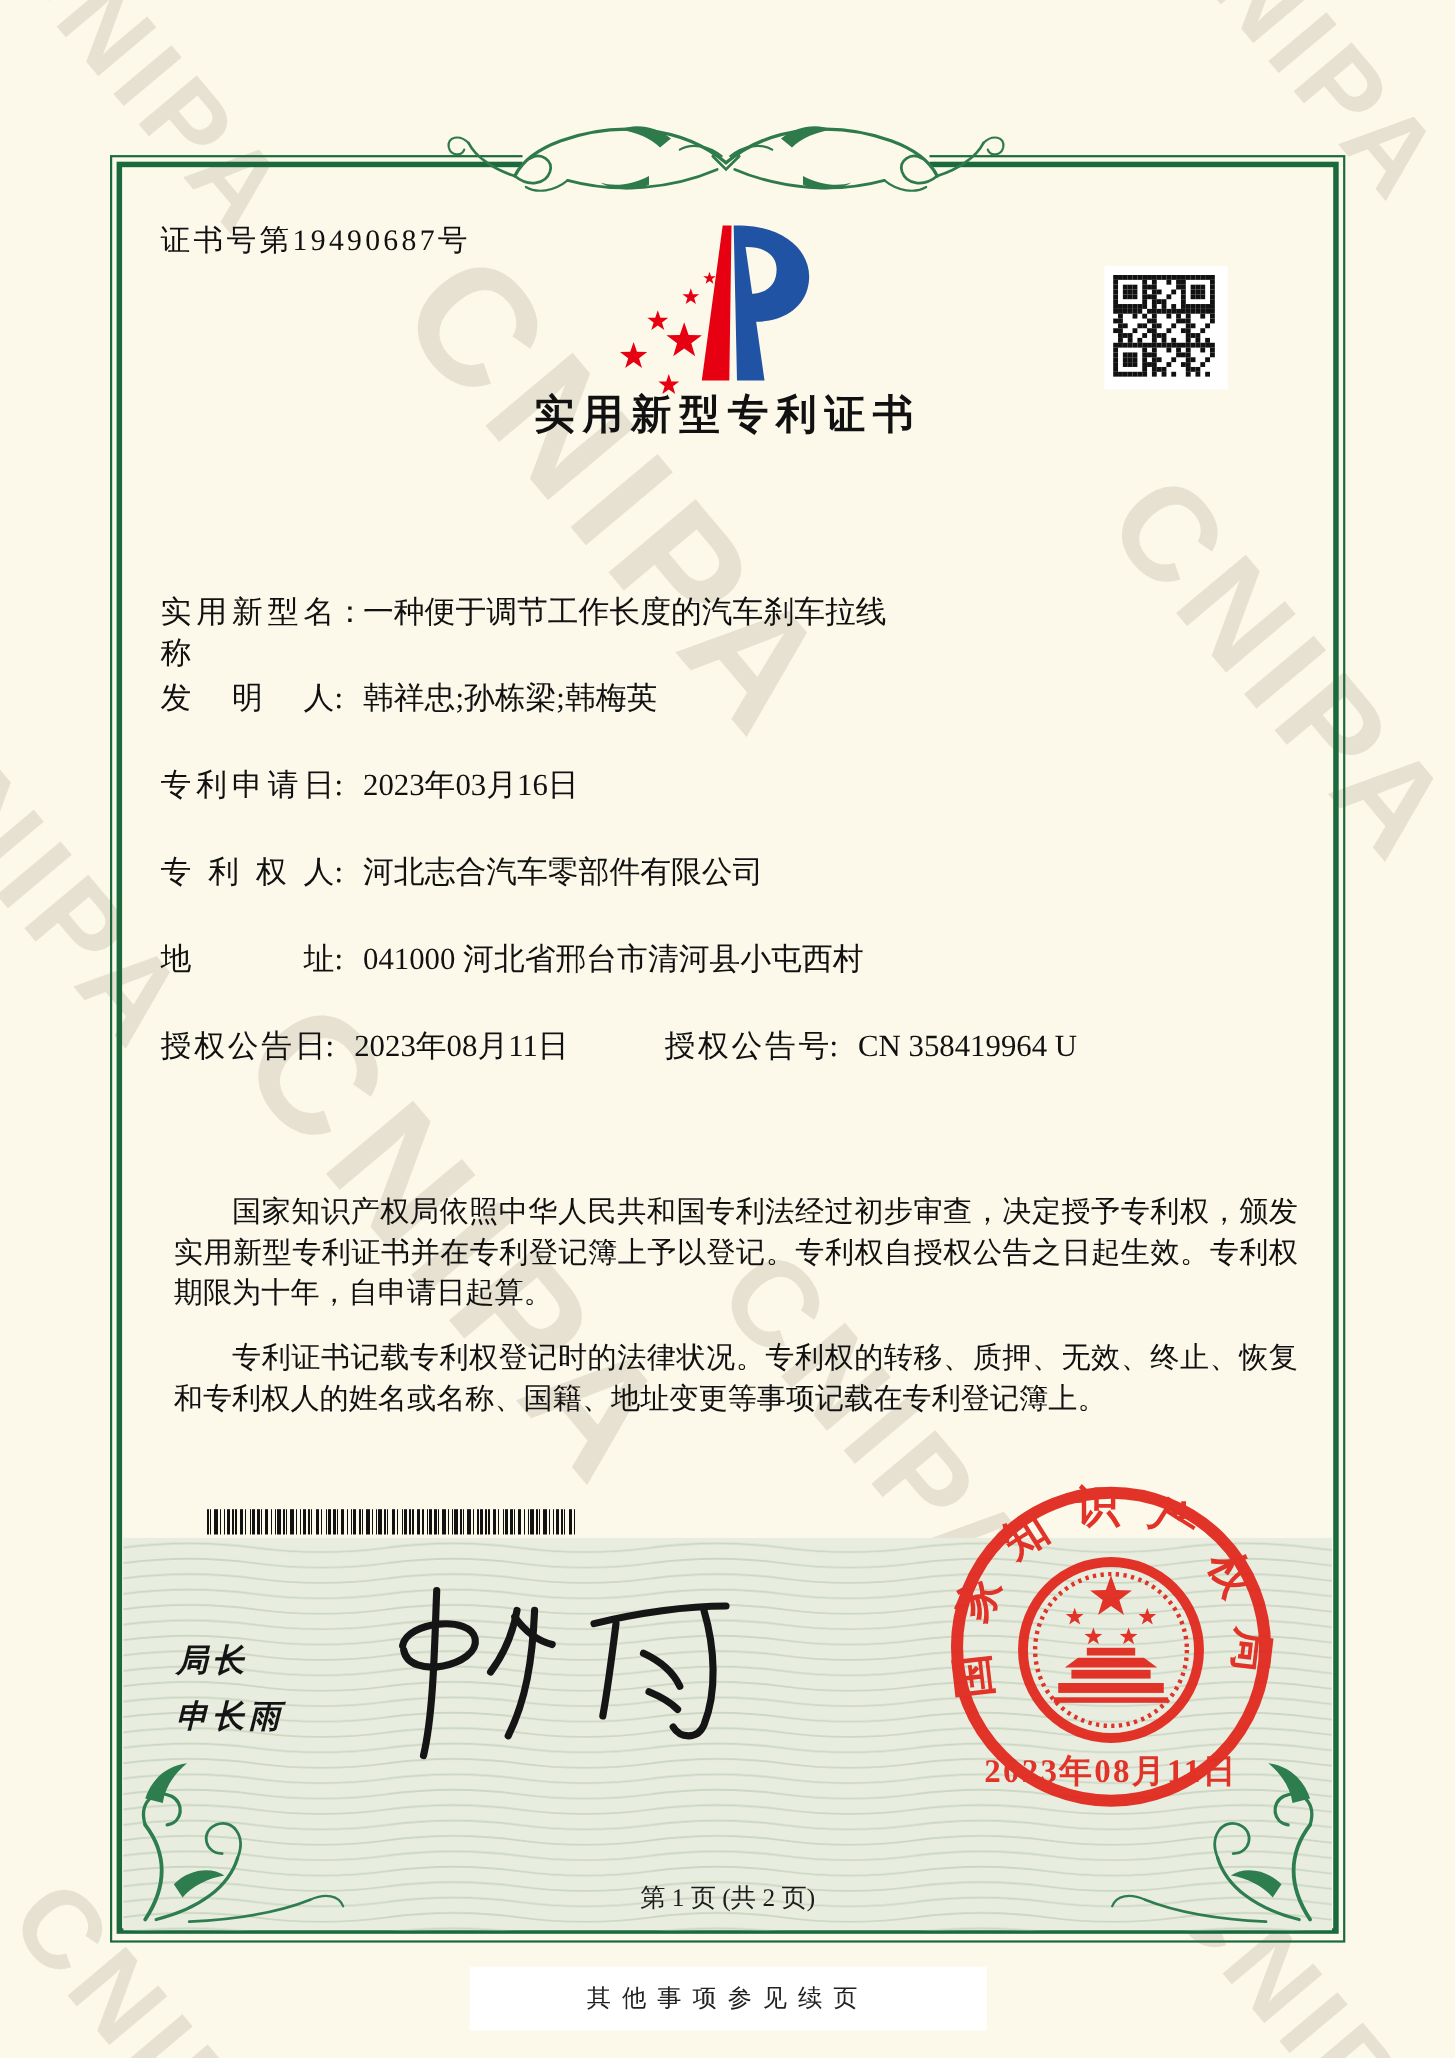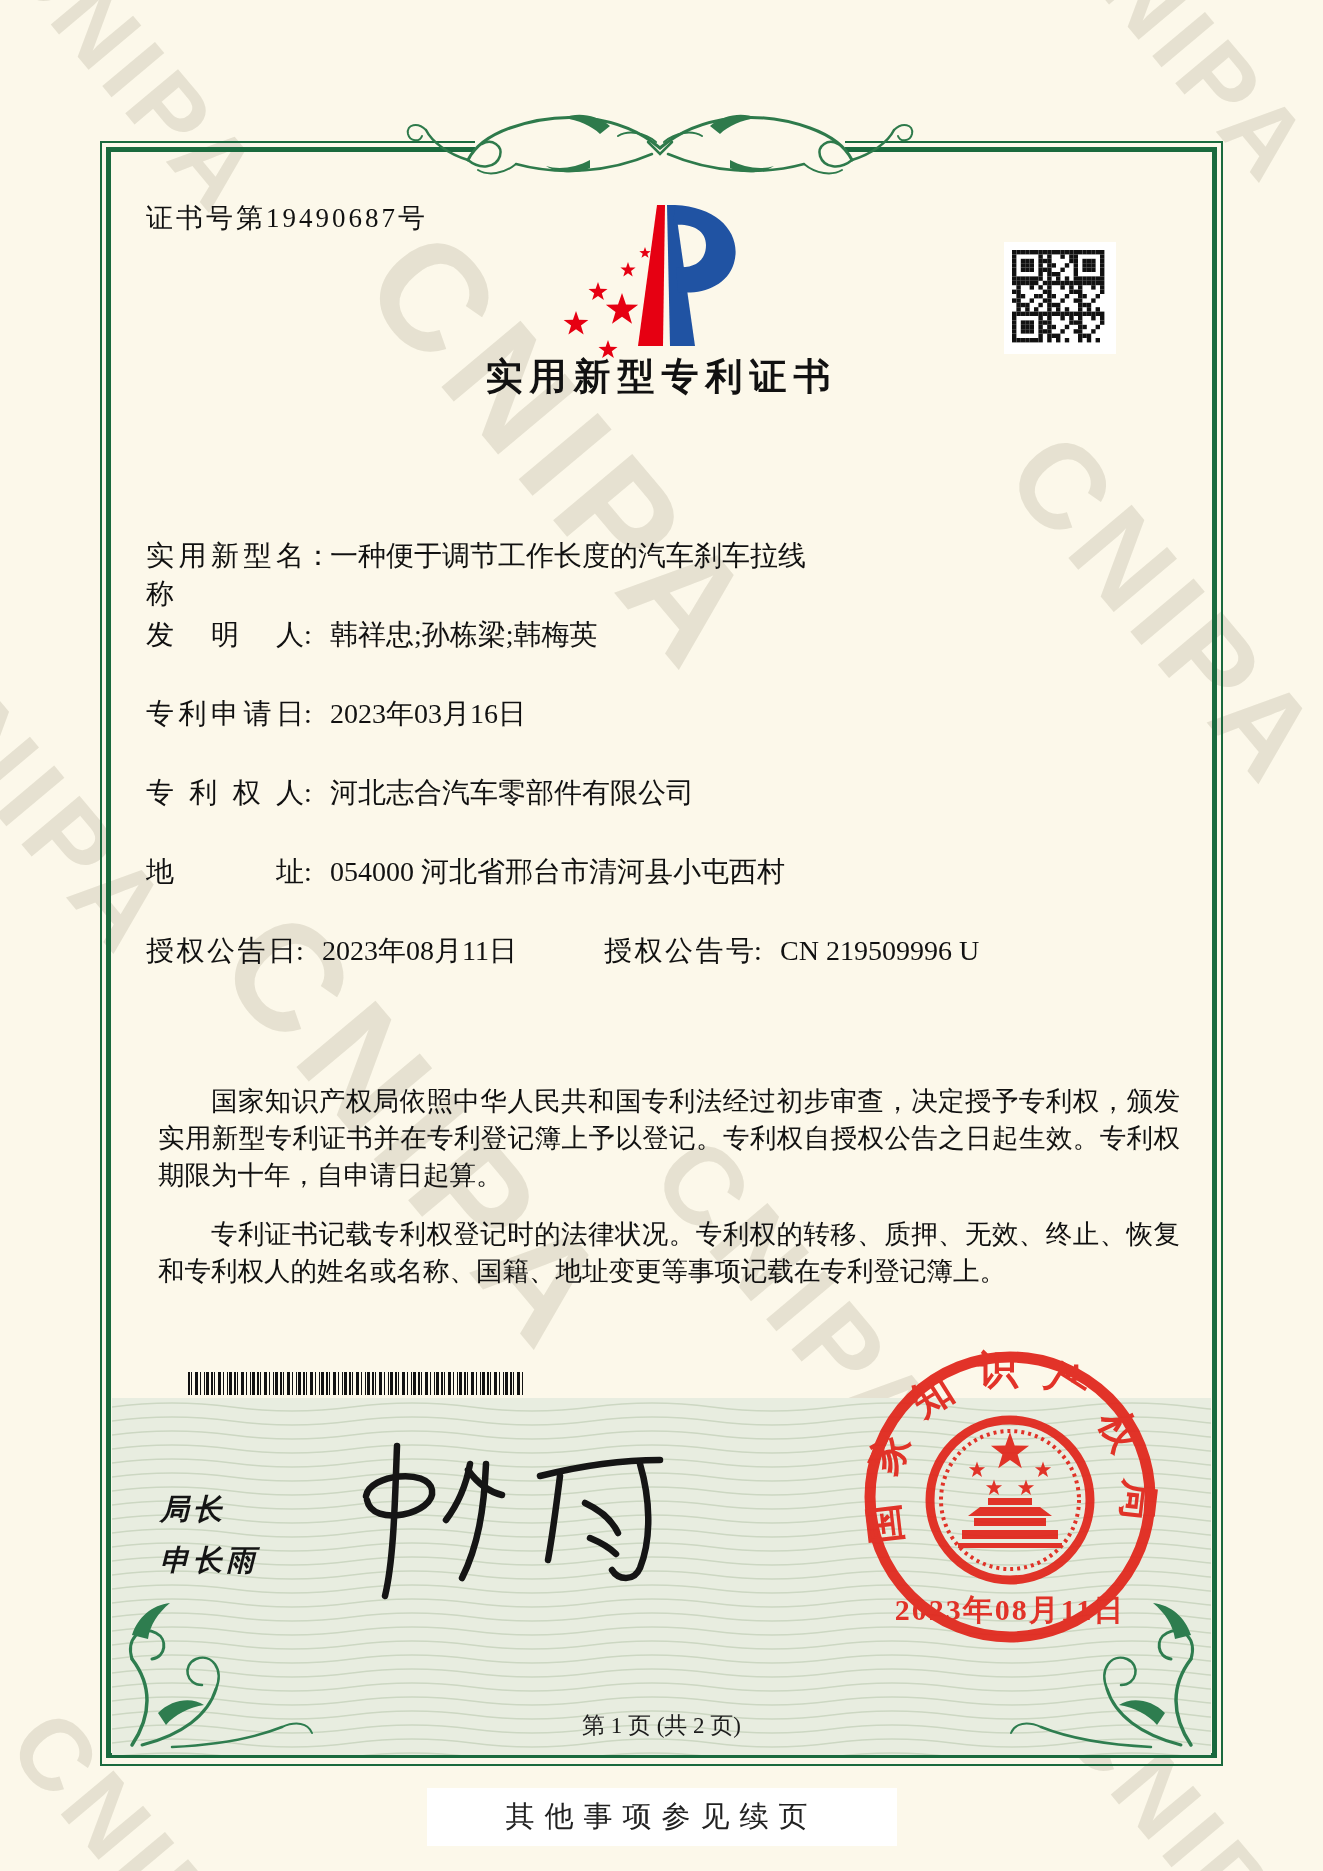--- a/index.html
+++ b/index.html
@@ -79,21 +79,21 @@
   .signature { position:absolute; left:300px; top:1428px; z-index:3; }
   .seal { position:absolute; left:850px; top:1335px; z-index:4; opacity:.93; }
   .footer-page {
     position:absolute; left:0; top:1710px; width:100%; z-index:2;
     text-align:center; font-size:23px; color:#1c1c1c;
   }
   .note {
     position:absolute; left:50%; top:1788px; transform:translateX(-50%);
     width:470px; height:58px; background:#ffffff; z-index:2;
     display:flex; align-items:center; justify-content:center;
-    font-size:29px; letter-spacing:10px; color:#222;
+    font-size:22px; letter-spacing:10px; color:#222;
   }
 </style>
 </head>
 <body>
 
 <svg width="0" height="0" style="position:absolute" aria-hidden="true">
   <defs>
     <path id="star" d="M0,-10 L2.35,-3.24 L9.51,-3.09 L3.8,1.24 L5.88,8.09 L0,4 L-5.88,8.09 L-3.8,1.24 L-9.51,-3.09 L-2.35,-3.24 Z"></path>
   </defs>
 </svg>
@@ -412,24 +412,24 @@
     <div class="frow">
       <span class="flabel">发明人</span><span class="fcolon">:</span><span class="fvalue">韩祥忠;孙栋梁;韩梅英</span>
     </div>
     <div class="frow">
       <span class="flabel">专利申请日</span><span class="fcolon">:</span><span class="fvalue">2023年03月16日</span>
     </div>
     <div class="frow">
       <span class="flabel">专利权人</span><span class="fcolon">:</span><span class="fvalue">河北志合汽车零部件有限公司</span>
     </div>
     <div class="frow">
-      <span class="flabel">地址</span><span class="fcolon">:</span><span class="fvalue">054000 河北省邢台市清河县小屯西村</span>
+      <span class="flabel">地址</span><span class="fcolon">:</span><span class="fvalue">041000 河北省邢台市清河县小屯西村</span>
     </div>
     <div class="frow grant">
-      <span class="flabel">授权公告日</span><span class="fcolon">:</span><span class="gval">2023年08月11日</span><span class="flabel g2">授权公告号</span><span class="fcolon">:</span><span class="fvalue">CN 219509996 U</span>
+      <span class="flabel">授权公告日</span><span class="fcolon">:</span><span class="gval">2023年08月11日</span><span class="flabel g2">授权公告号</span><span class="fcolon">:</span><span class="fvalue">CN 358419964 U</span>
     </div>
   </div>
 
   <div class="paras">
     <p>国家知识产权局依照中华人民共和国专利法经过初步审查，决定授予专利权，颁发实用新型专利证书并在专利登记簿上予以登记。专利权自授权公告之日起生效。专利权期限为十年，自申请日起算。</p>
     <p>专利证书记载专利权登记时的法律状况。专利权的转移、质押、无效、终止、恢复和专利权人的姓名或名称、国籍、地址变更等事项记载在专利登记簿上。</p>
   </div>
 
   <div class="panel">
     <svg width="1099" height="357" viewBox="0 0 1099 357" preserveAspectRatio="none">

